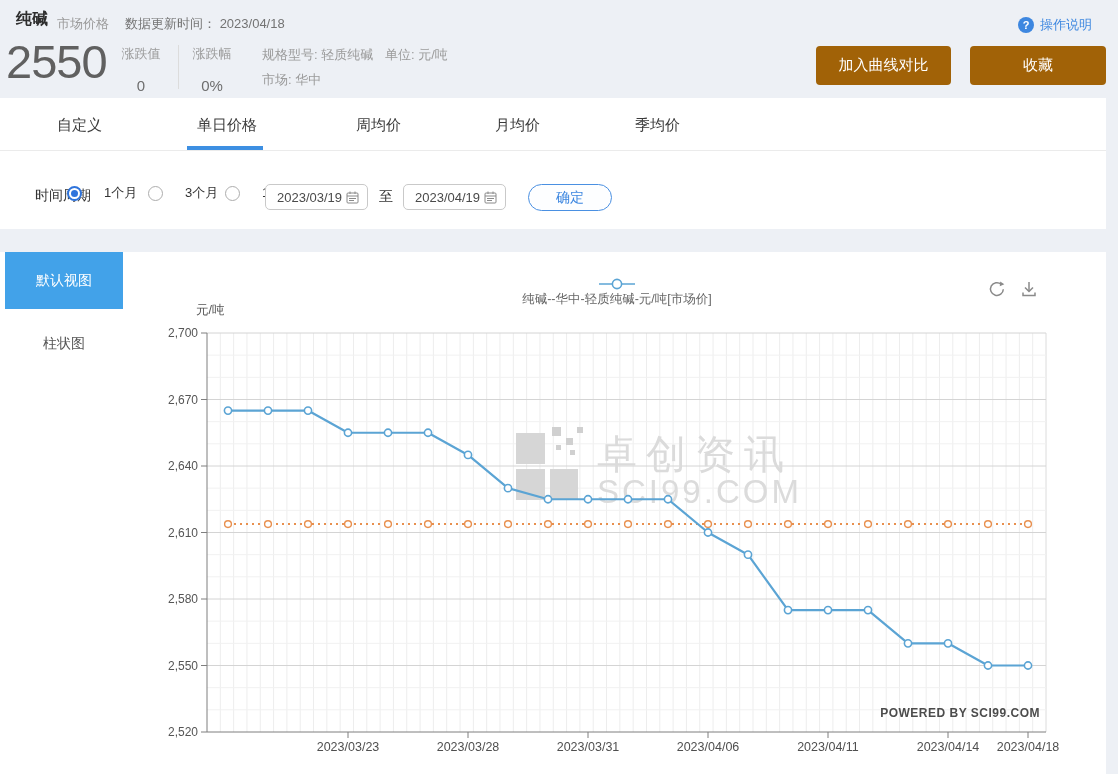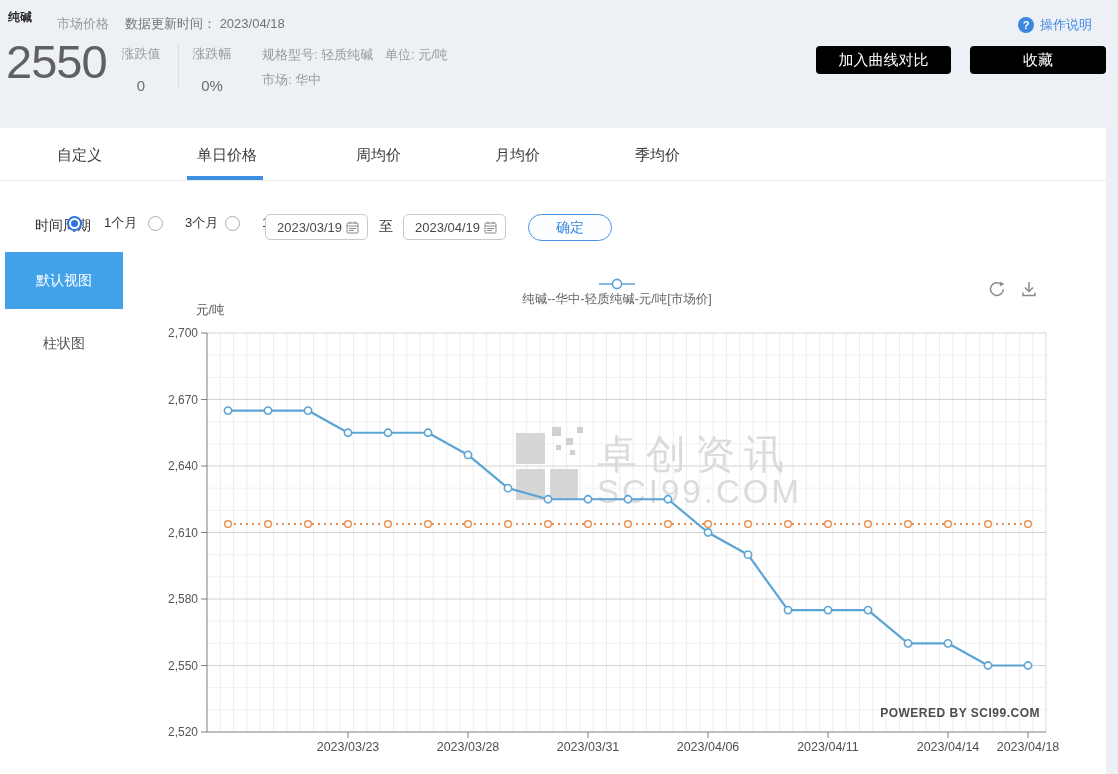--- a/index.html
+++ b/index.html
@@ -1,39 +1,39 @@
 <!DOCTYPE html>
 <html><head>
 <meta charset="utf-8">
 <style>
   html,body{margin:0;padding:0;}
   body{font-family:"Liberation Sans",sans-serif;-webkit-font-smoothing:antialiased;}
   #stage{position:relative;width:1118px;height:774px;background:#edf0f5;overflow:hidden;}
   .panel{position:absolute;left:0;width:1106px;background:#ffffff;}
-  #tabs-panel{top:128px;height:131px;}
+  #tabs-panel{top:98px;height:131px;}
   #main-panel{top:252px;height:522px;}
 
   
-  .hdr-product{position:absolute;left:8px;top:9px;font-size:12px;font-weight:700;color:#2e2e2e;text-align:right;}
+  .hdr-product{position:absolute;left:16px;top:9px;font-size:16px;font-weight:700;color:#2e2e2e;text-align:right;}
   .hdr-sub{position:absolute;left:57px;top:15px;font-size:13px;color:#9b9b9b;}
   .hdr-update{position:absolute;left:125px;top:15px;font-size:13px;color:#737373;}
   .hdr-help{position:absolute;left:1018px;top:16px;display:flex;align-items:center;gap:6px;font-size:13px;color:#3d87e0;cursor:pointer;}
   .help-badge{width:16px;height:16px;border-radius:50%;background:#3d87e0;color:#fff;font-size:11px;font-weight:700;display:flex;align-items:center;justify-content:center;}
   .hdr-price{position:absolute;left:6px;top:37px;font-size:47px;line-height:50px;color:#606060;letter-spacing:-1px;}
   .hdr-col{position:absolute;top:45px;width:56px;text-align:center;}
   .hdr-col .lbl{font-size:13px;color:#9b9b9b;}
   .hdr-col .val{font-size:15px;color:#6d6d6d;margin-top:14px;}
   #col-change{left:113px;}
   #col-pct{left:184px;}
   .hdr-divider{position:absolute;left:178px;top:45px;width:1px;height:44px;background:#dcdcdc;}
   .hdr-spec{position:absolute;top:46px;font-size:13px;color:#9b9b9b;}
   #spec-model{left:262px;}
   #spec-unit{left:385px;}
   #spec-market{left:262px;top:71px;}
-  .hdr-btn{position:absolute;top:46px;height:28px;background:#000000;border-radius:4px;color:#fff;font-size:15px;display:flex;align-items:center;justify-content:center;cursor:pointer;box-sizing:border-box;}
+  .hdr-btn{position:absolute;top:46px;height:39px;background:#a16207;border-radius:4px;color:#fff;font-size:15px;display:flex;align-items:center;justify-content:center;cursor:pointer;box-sizing:border-box;}
   #btn-compare{left:816px;width:135px;}
   #btn-fav{left:970px;width:136px;}
 
   
   .tab{position:absolute;top:18px;font-size:15px;color:#3b3b3b;cursor:pointer;}
   .tab-underline{position:absolute;left:187px;top:48px;width:76px;height:4px;background:#3d8fe2;}
   .tab-sep{position:absolute;left:0;top:52px;width:1106px;height:1px;background:#ebebeb;}
   .flt-label{position:absolute;left:35px;top:89px;font-size:14px;color:#333;}
   .radio-item{position:absolute;top:86px;display:flex;align-items:center;gap:22px;cursor:pointer;}
   .radio{width:13px;height:13px;border-radius:50%;background:#fff;border:1px solid #adadad;box-sizing:content-box;display:flex;align-items:center;justify-content:center;}

